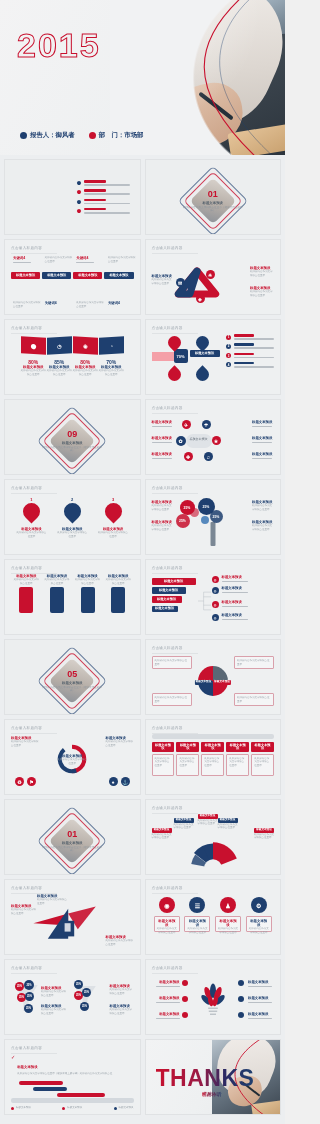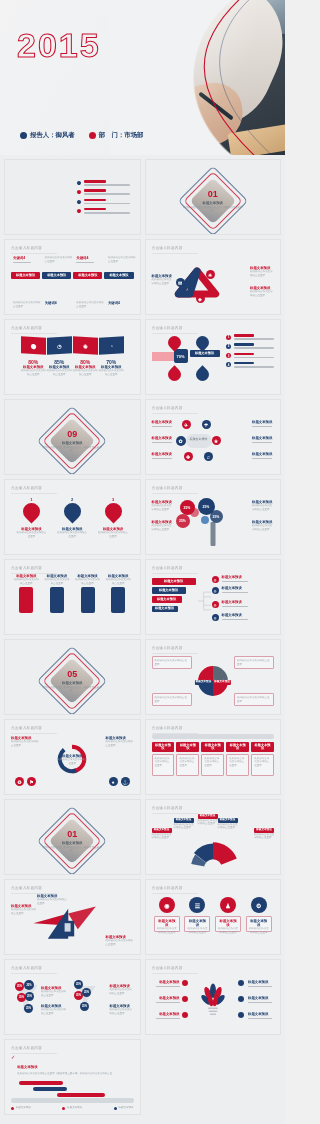--- a/index.html
+++ b/index.html
@@ -899,15 +899,29 @@
               <span class="tiny">标题文本预设</span>
             </span>
           <span style="display:flex;gap:2px">
               <span class="circ navyb" style="width:3px;height:3px;margin-top:1px"></span>
               <span class="tiny">标题文本预设</span>
             </span>
         </div>
       </div>
     </div>
 
+    <div class="slide thanks">
+      <div style="position:absolute;right:0;top:0;width:68px;height:76px;overflow:hidden">
+        <div style="position:absolute;inset:0;background:linear-gradient(150deg,#b9c4cd,#6d7b88 45%,#39434d)"></div>
+        <div style="position:absolute;left:6px;top:-6px;width:56px;height:62px;background:linear-gradient(150deg,#f3efec,#d9d3cd);border-radius:50% 44% 40% 48%;transform:rotate(22deg)"></div>
+        <div style="position:absolute;left:16px;top:36px;width:34px;height:30px;background:linear-gradient(160deg,#e5c9b4,#c89f82);border-radius:48% 42% 52% 46%;transform:rotate(-12deg)"></div>
+        <div style="position:absolute;left:28px;top:48px;width:22px;height:2px;background:#222c35;transform:rotate(38deg)"></div>
+        <div style="position:absolute;left:40px;bottom:0;width:34px;height:14px;background:linear-gradient(160deg,#e3c49c,#c39d6e);transform:rotate(-8deg)"></div>
+      </div>
+      <svg style="position:absolute;right:0;top:0;width:70px;height:76px" viewBox="0 0 70 76">
+        <path d="M52 -2 C 18 20, 12 46, 58 78" fill="none" stroke="#c8102e" stroke-width=".9"></path>
+      </svg>
+      <div class="thanks-word">THANKS</div>
+      <div class="thanks-sub">感谢聆听</div>
+    </div>
 
   </div>
 </div>
 
 </body></html>

